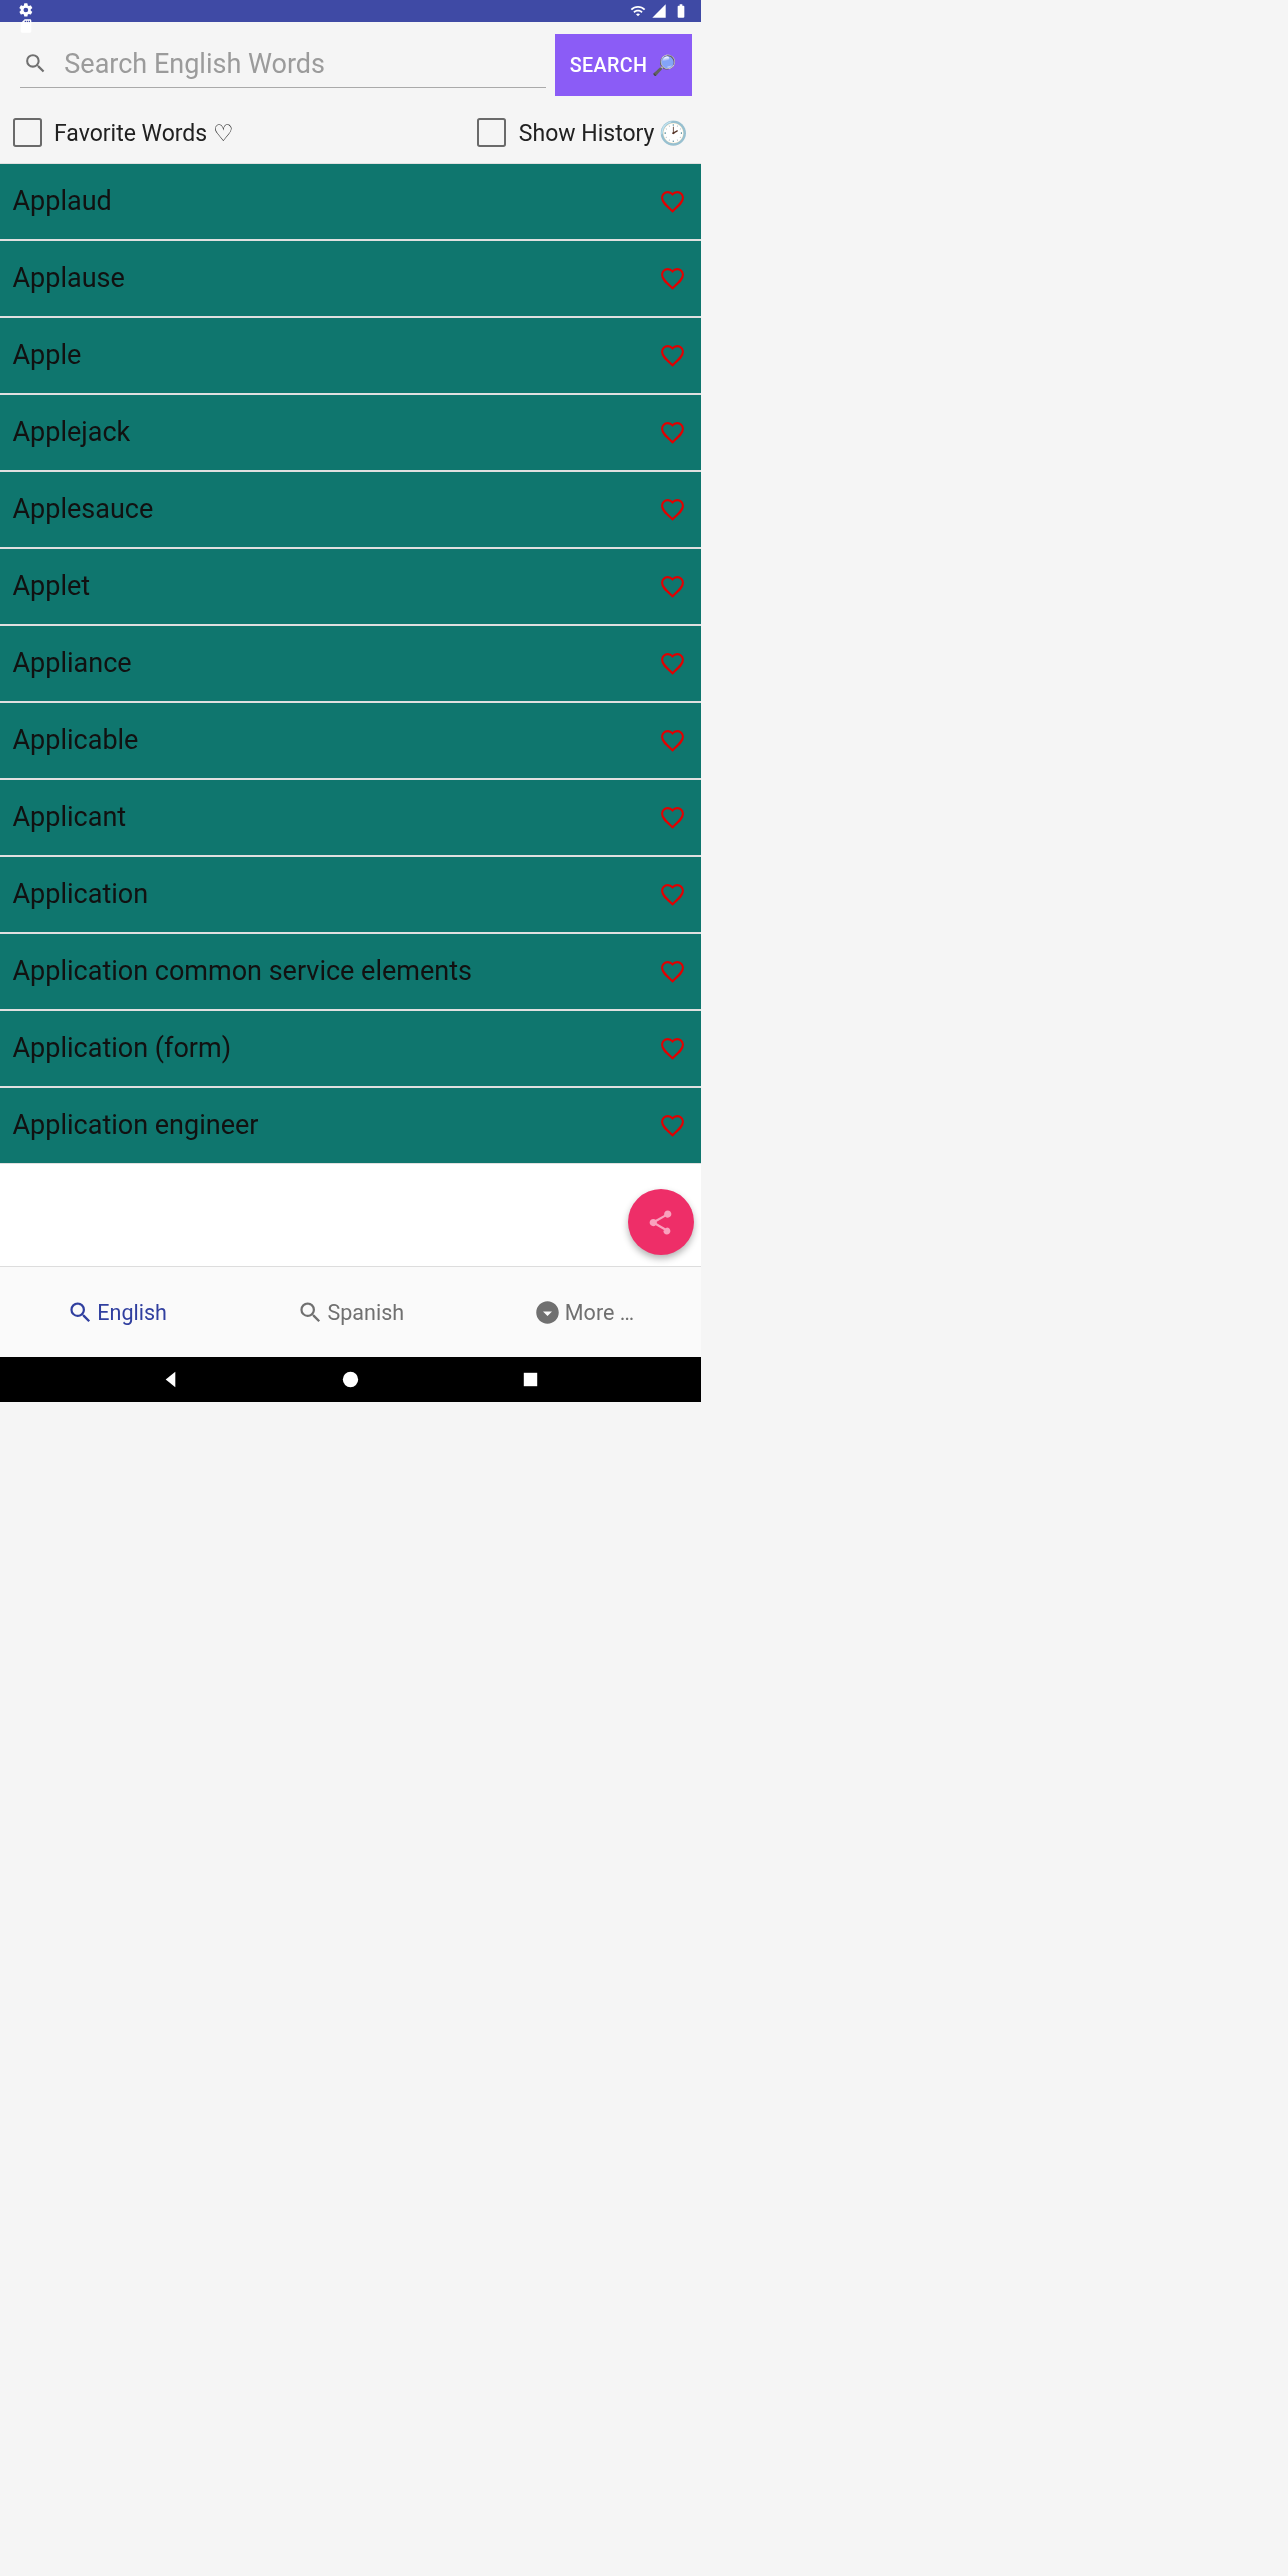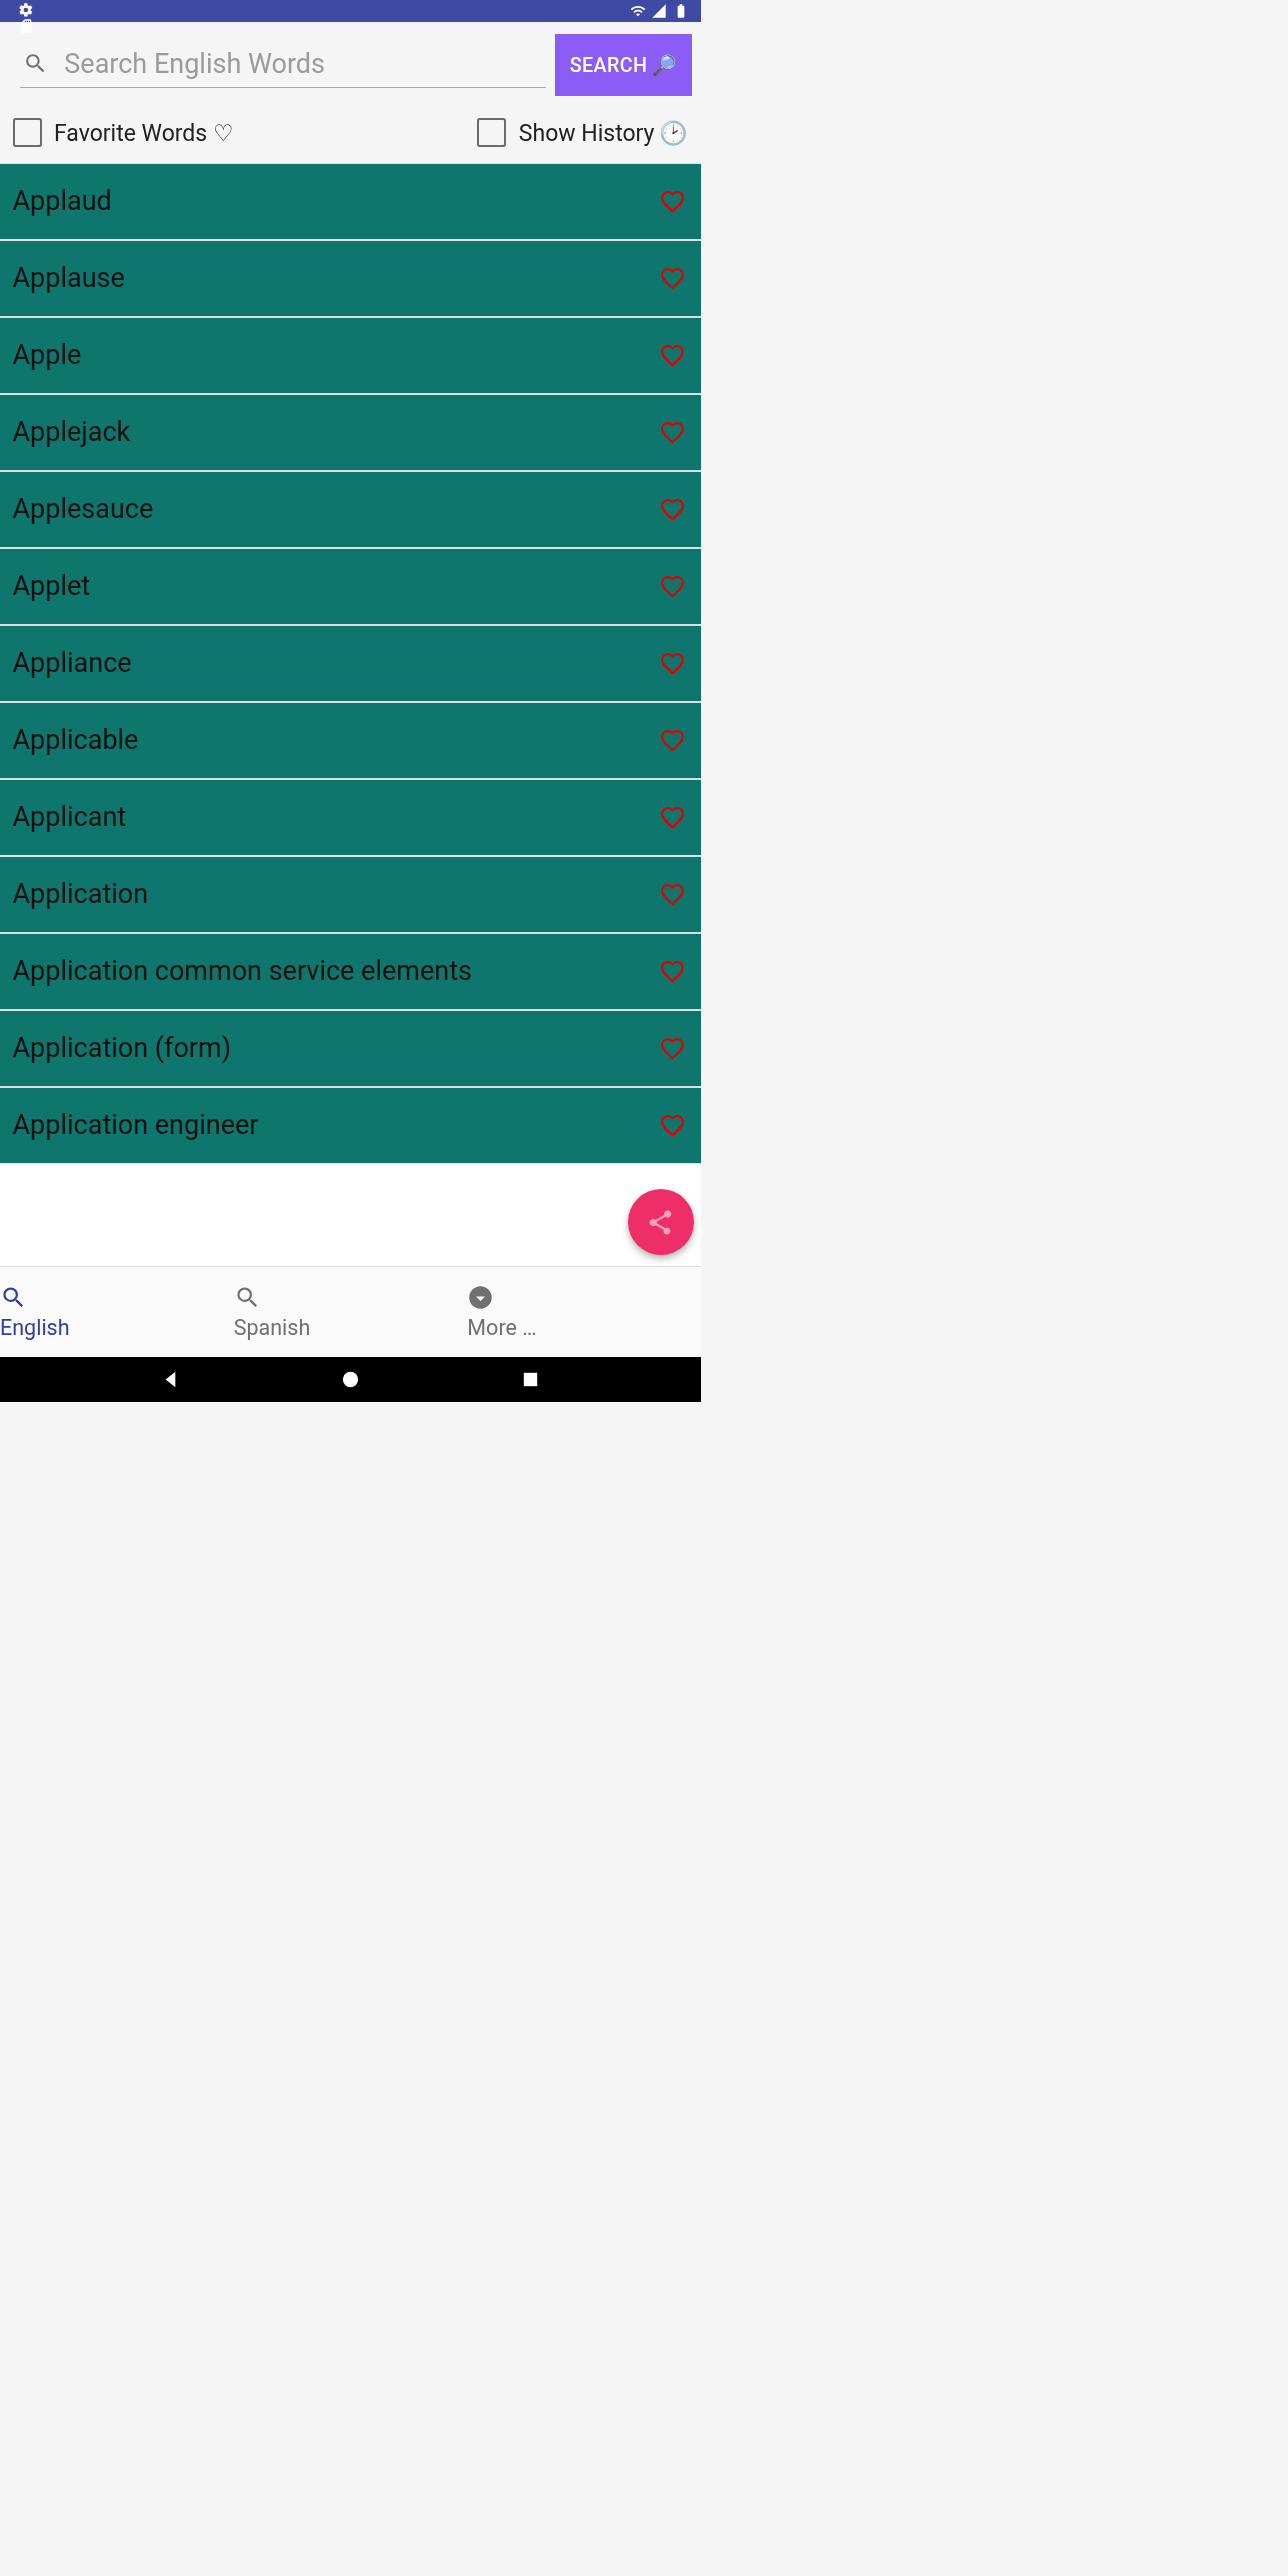--- a/index.html
+++ b/index.html
@@ -166,22 +166,22 @@
     }
     .bottom-nav {
       height: 91px;
       background: #fafafa;
       display: flex;
       border-top: 0.9px solid #ddd;
     }
     .nav-item {
       flex: 1;
       display: flex;
-      flex-direction: column;
-      align-items: flex-start;
+      flex-direction: row;
+      align-items: center;
       justify-content: center;
       cursor: pointer;
       gap: 3.6px;
     }
     .nav-icon {
       width: 27px;
       height: 27px;
     }
     .nav-label {
       font-size: 21.5px;

